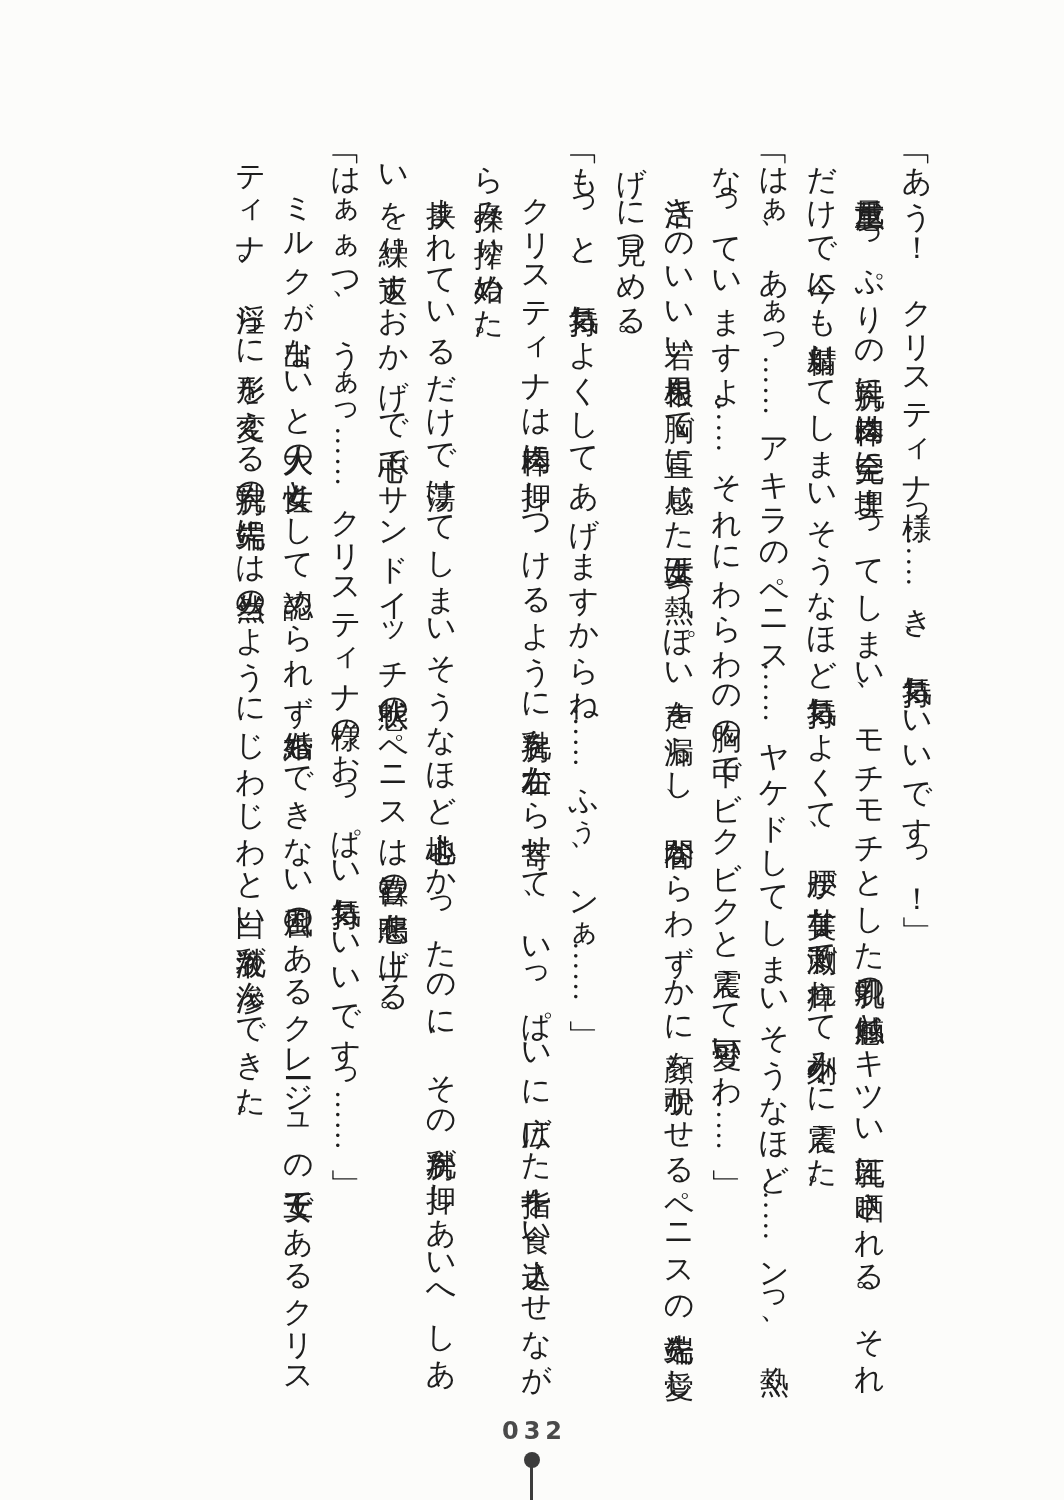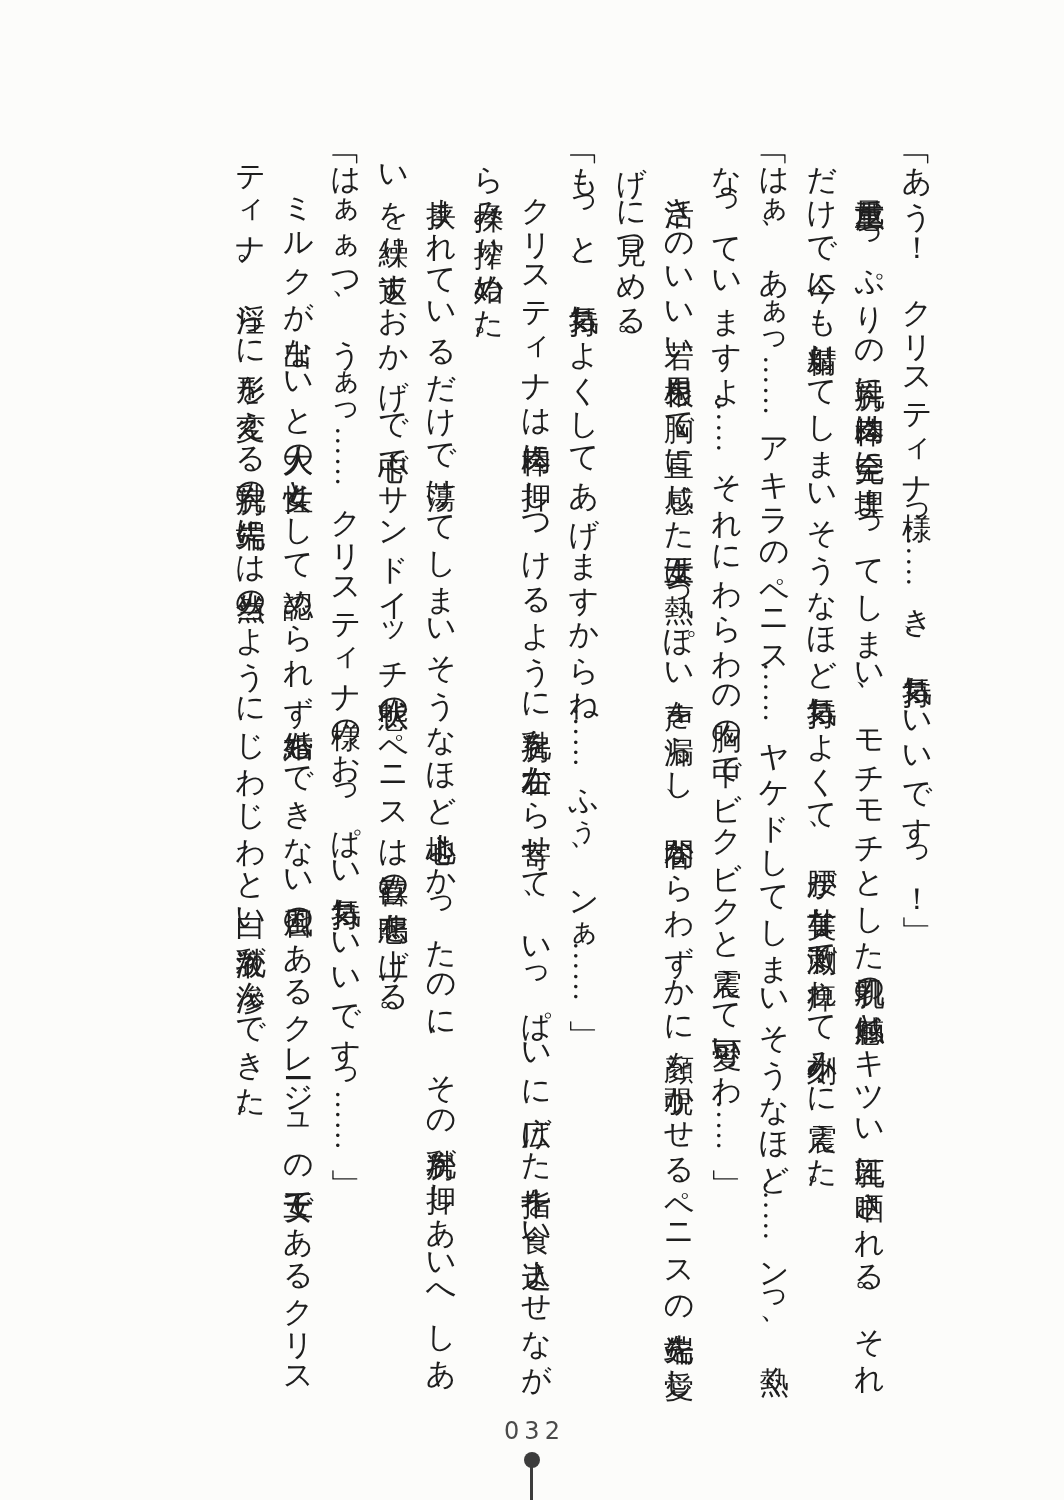--- a/index.html
+++ b/index.html
@@ -40,21 +40,21 @@
     text-indent: 31px;
   }
   .page-number {
     position: absolute;
     top: 1417px;
     left: 0;
     width: 100%;
     text-align: center;
     font-family: "DejaVu Sans", sans-serif;
     font-size: 24px;
-    font-weight: 400;
+    font-weight: 700;
     letter-spacing: 5px;
     text-indent: 5px;
     color: #4a4a4a;
   }
   .ornament-dot {
     position: absolute;
     top: 1452px;
     left: 524px;
     width: 16px;
     height: 16px;

